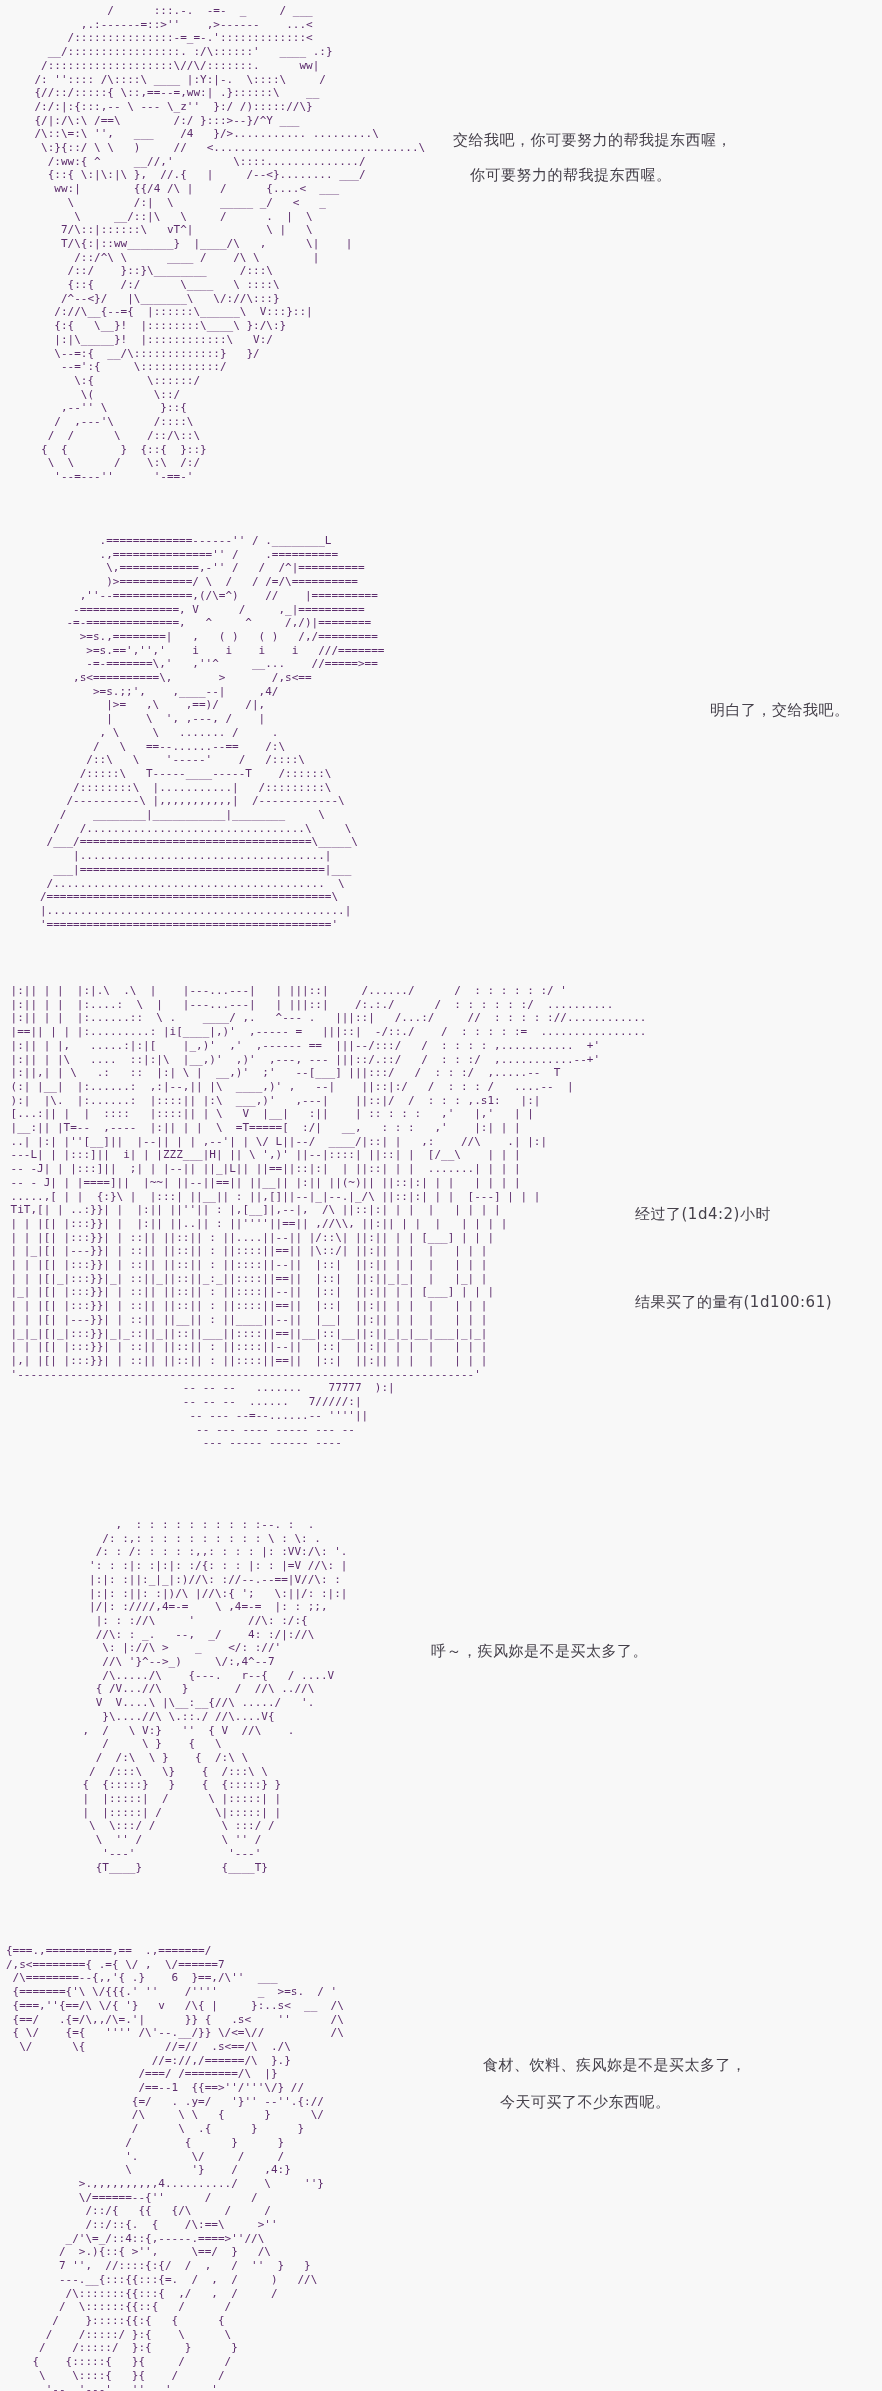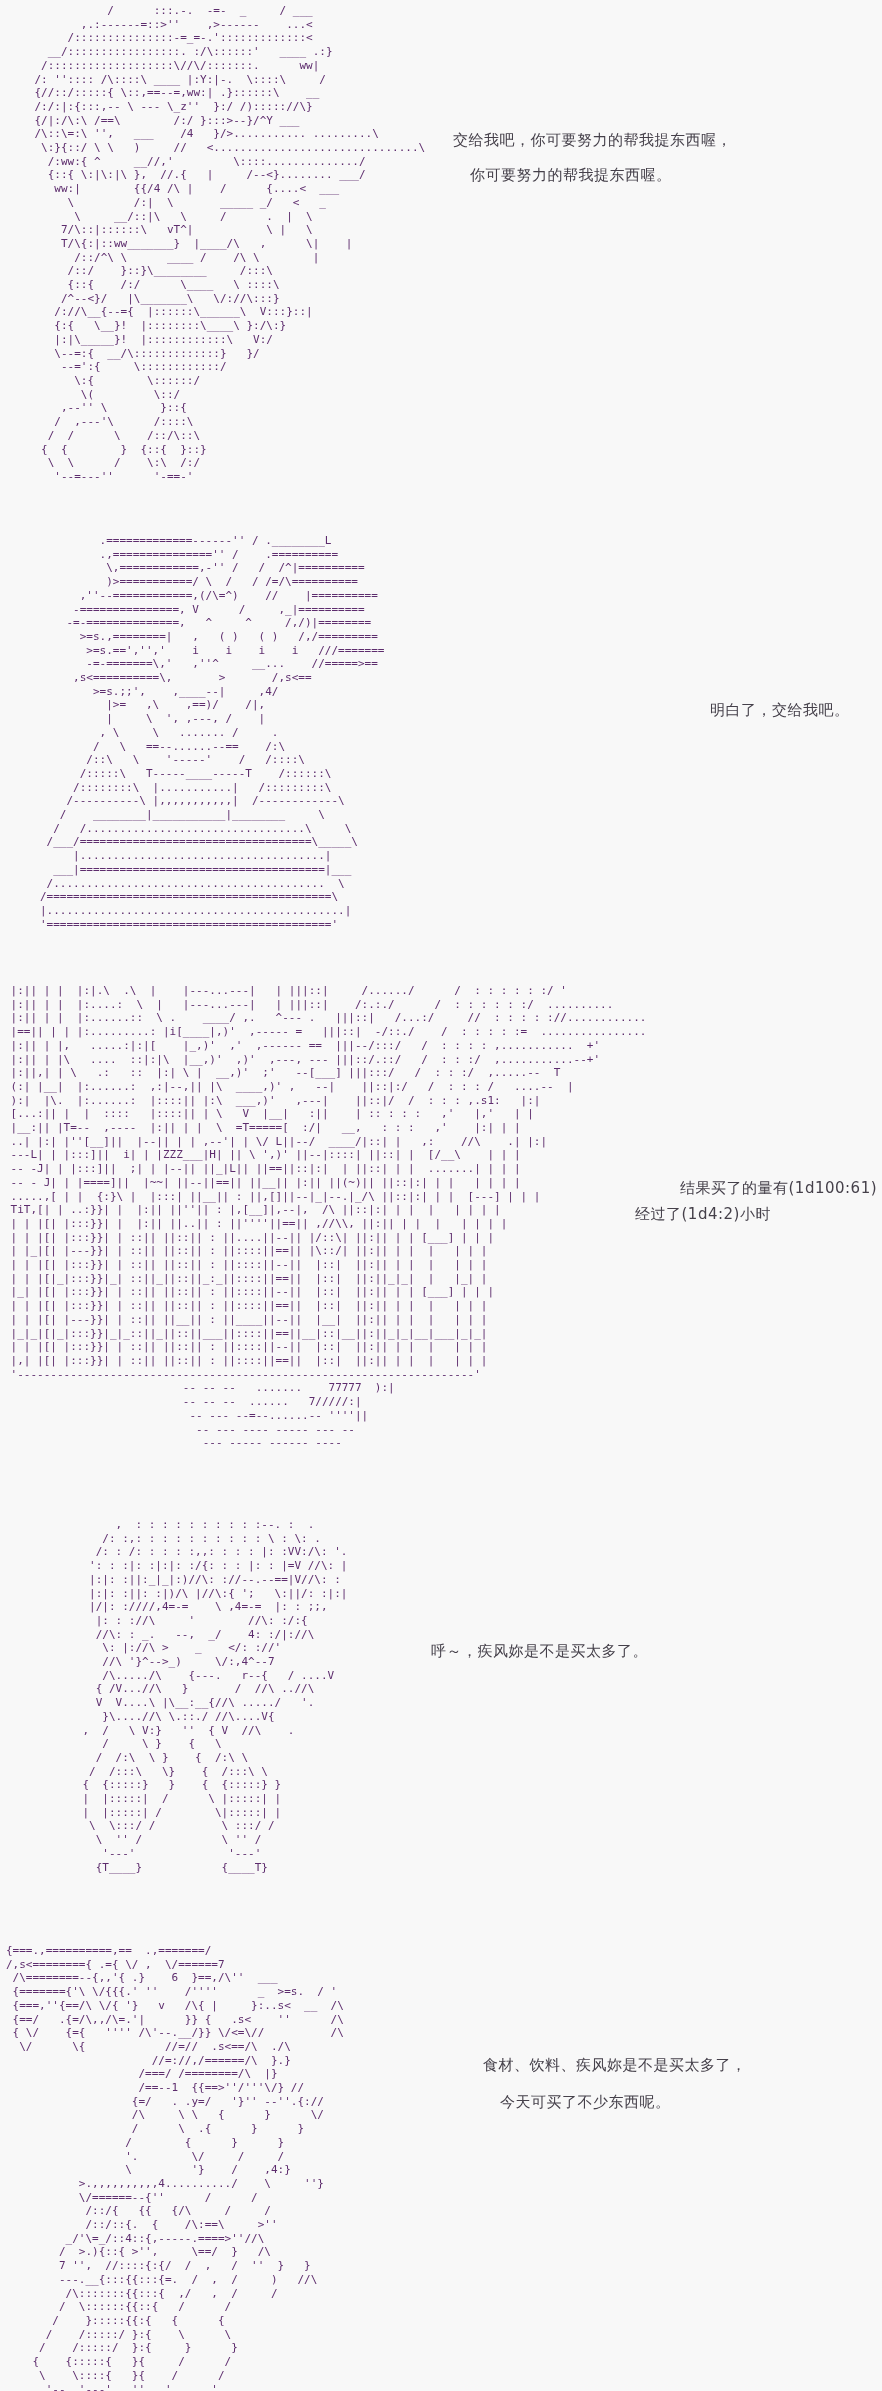--- a/index.html
+++ b/index.html
@@ -30,21 +30,21 @@
   }
   #aa1 { left: 8px;  top: 4px; }
   #aa2 { left: 40px; top: 534px; }
   #aa3 { left: 4px;  top: 984px; }
   #aa4 { left: 56px; top: 1518px; }
   #aa5 { left: 6px;  top: 1944px; }
   .d1a { left: 453px; top: 131px; }
   .d1b { left: 470px; top: 166px; }
   .d2  { left: 690px; top: 701px; margin-left: 20px; }
   .d3a { left: 635px; top: 1205px; }
-  .d3b { left: 635px; top: 1179px; margin-left: 45px; }
+  .d3b { left: 635px; top: 1293px; }
   .d4  { left: 431px; top: 1642px; }
   .d5a { left: 483px; top: 2056px; }
   .d5b { left: 500px; top: 2093px; }
 </style>
 </head>
 <body>
 
 <div class="page">
 
   <pre class="aa" id="aa1">               /      :::.-.  -=-  _     / ___

